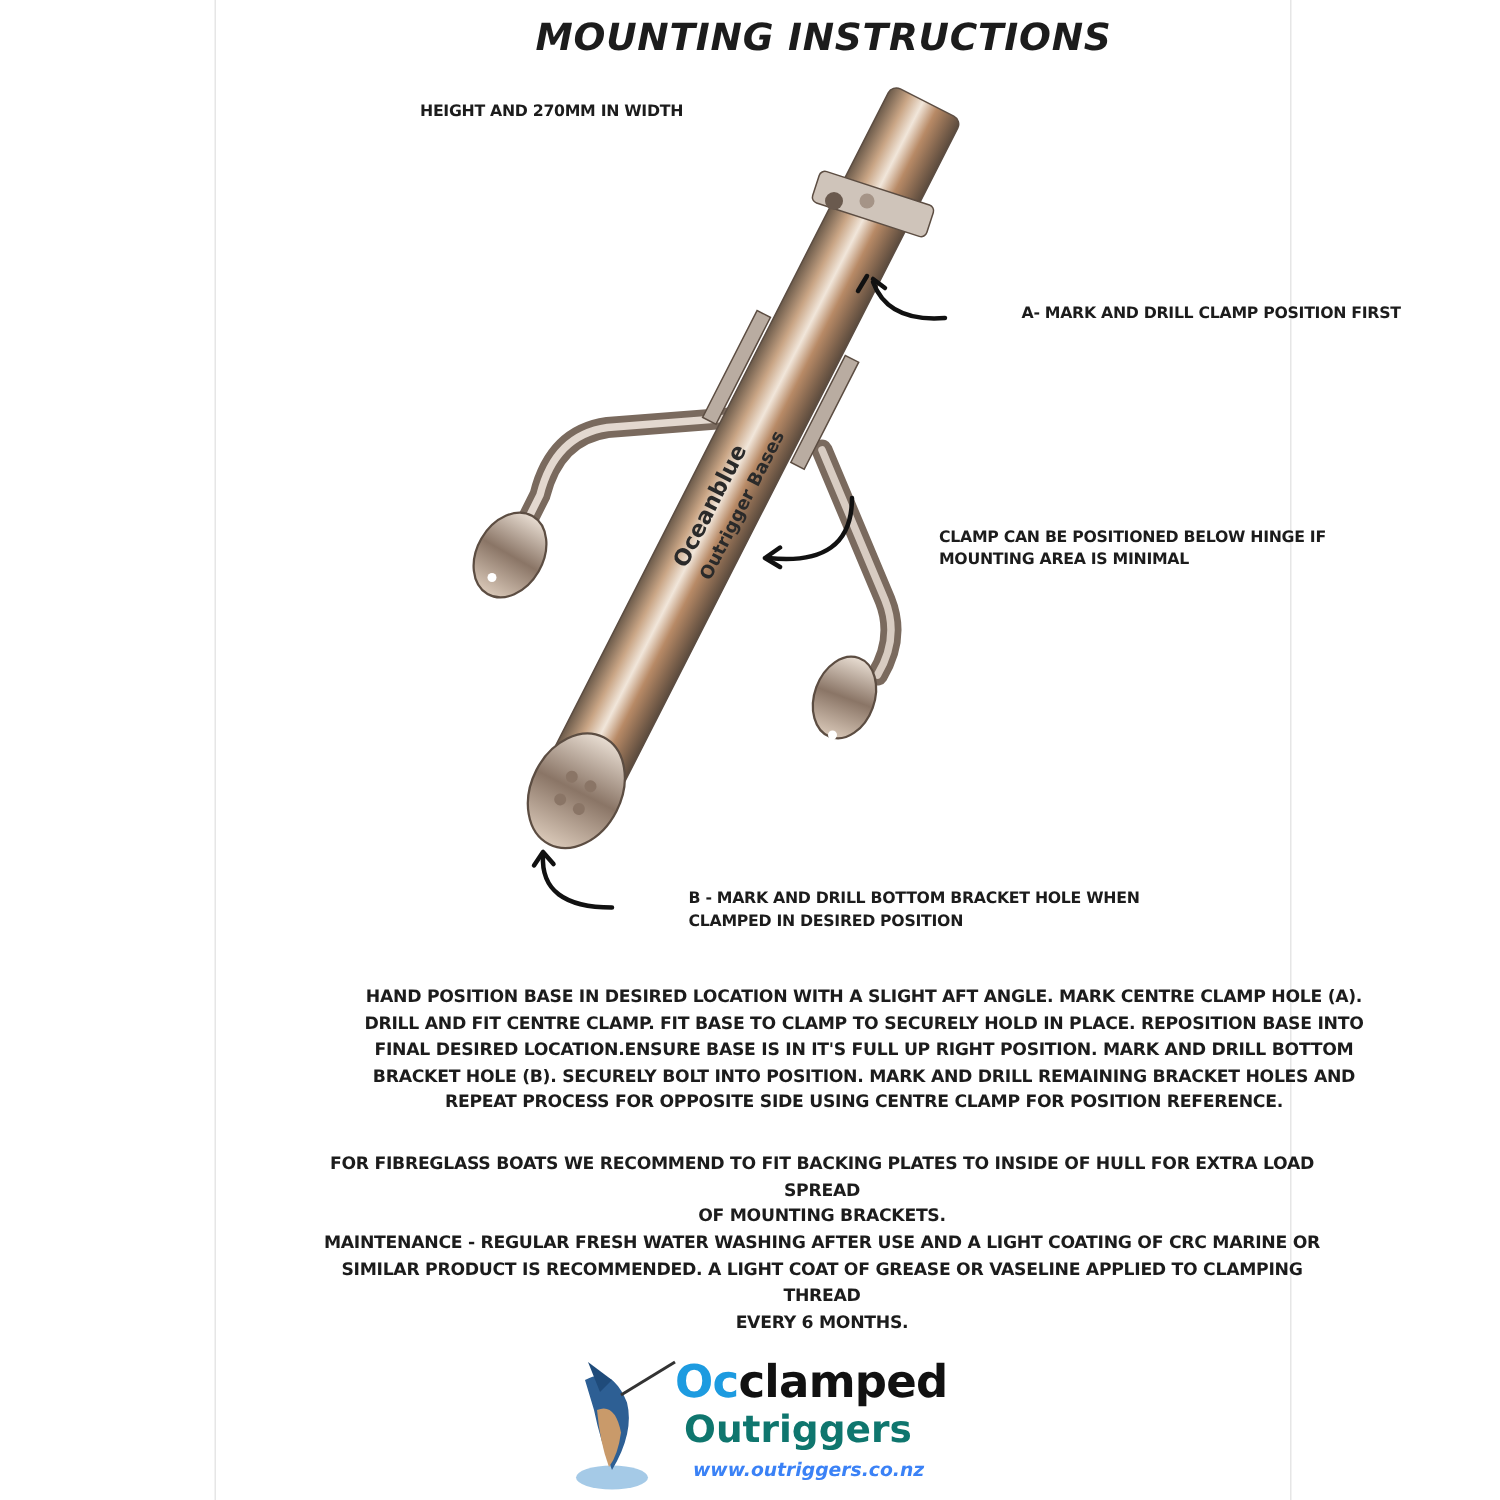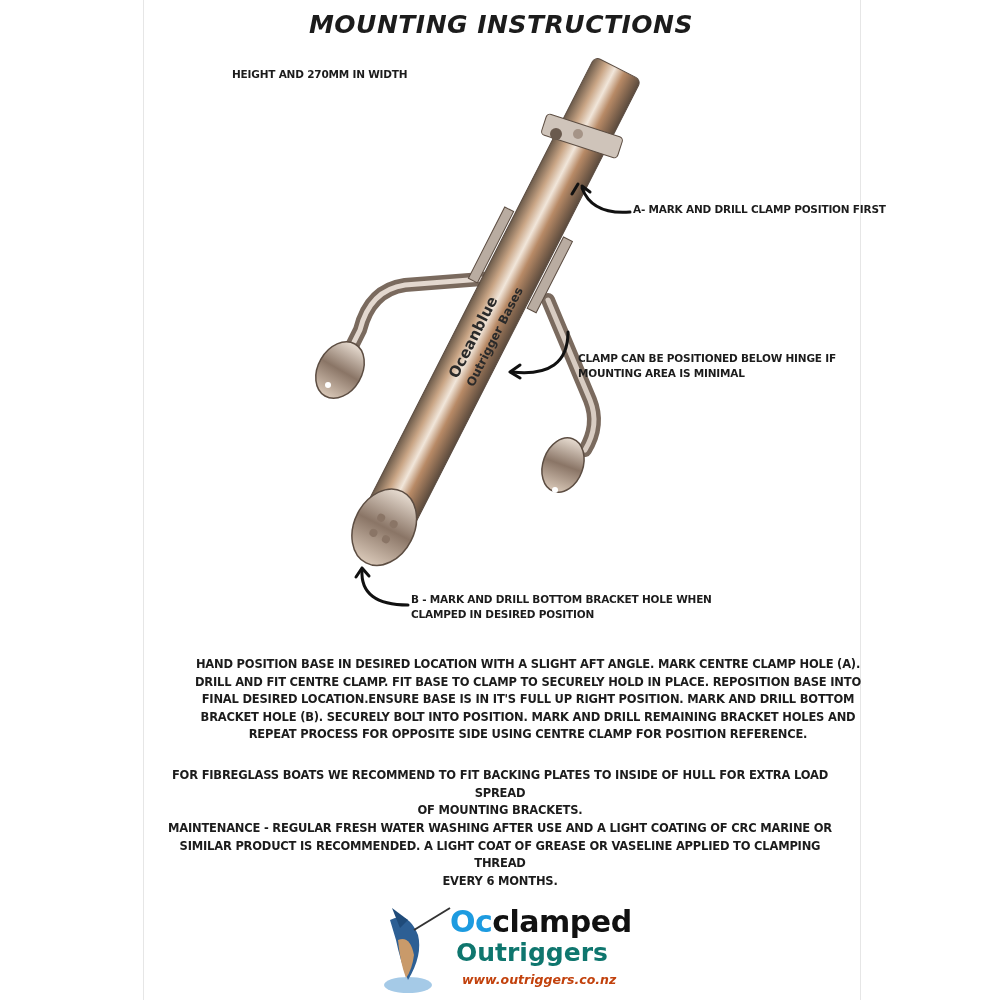--- a/index.html
+++ b/index.html
@@ -13,20 +13,21 @@
       position: absolute; left: 143px; top: 0; width: 716px; height: 1000px;
       background: #ffffff;
       border-left: 1px solid #e6e6e6; border-right: 1px solid #e6e6e6;
     }
     .hand {
       font-family: "DejaVu Sans", sans-serif;
       font-weight: bold;
       text-transform: uppercase;
       color: #1c1c1c;
       letter-spacing: -0.2px;
+      padding-left: 48px;
     }
     .title {
       position: absolute; left: 143px; width: 716px; top: 10px;
       text-align: center; font-size: 25px; letter-spacing: 0.5px;
       font-style: italic;
     }
     .note {
       position: absolute; font-size: 10.5px; line-height: 15px;
     }
     .para {
@@ -42,21 +43,21 @@
     }
     .logo-word .oc { color: #1d9be0; }
     .logo-sub {
       position: absolute; left: 78px; top: 38px;
       font-family: "DejaVu Sans", sans-serif; font-weight: bold;
       font-size: 25px; color: #0f766e;
     }
     .logo-url {
       position: absolute; left: 84px; top: 72px;
       font-family: "DejaVu Sans", sans-serif; font-weight: bold; font-style: italic;
-      font-size: 12.5px; color: #c2410c;
+      font-size: 12.5px; color: #3b82f6;
     }
   </style>
 </head>
 <body>
 
 <div class="page"></div>
 
 <div class="title hand">Mounting Instructions</div>
 
 <div class="note hand" style="left:232px; top:67px;">

